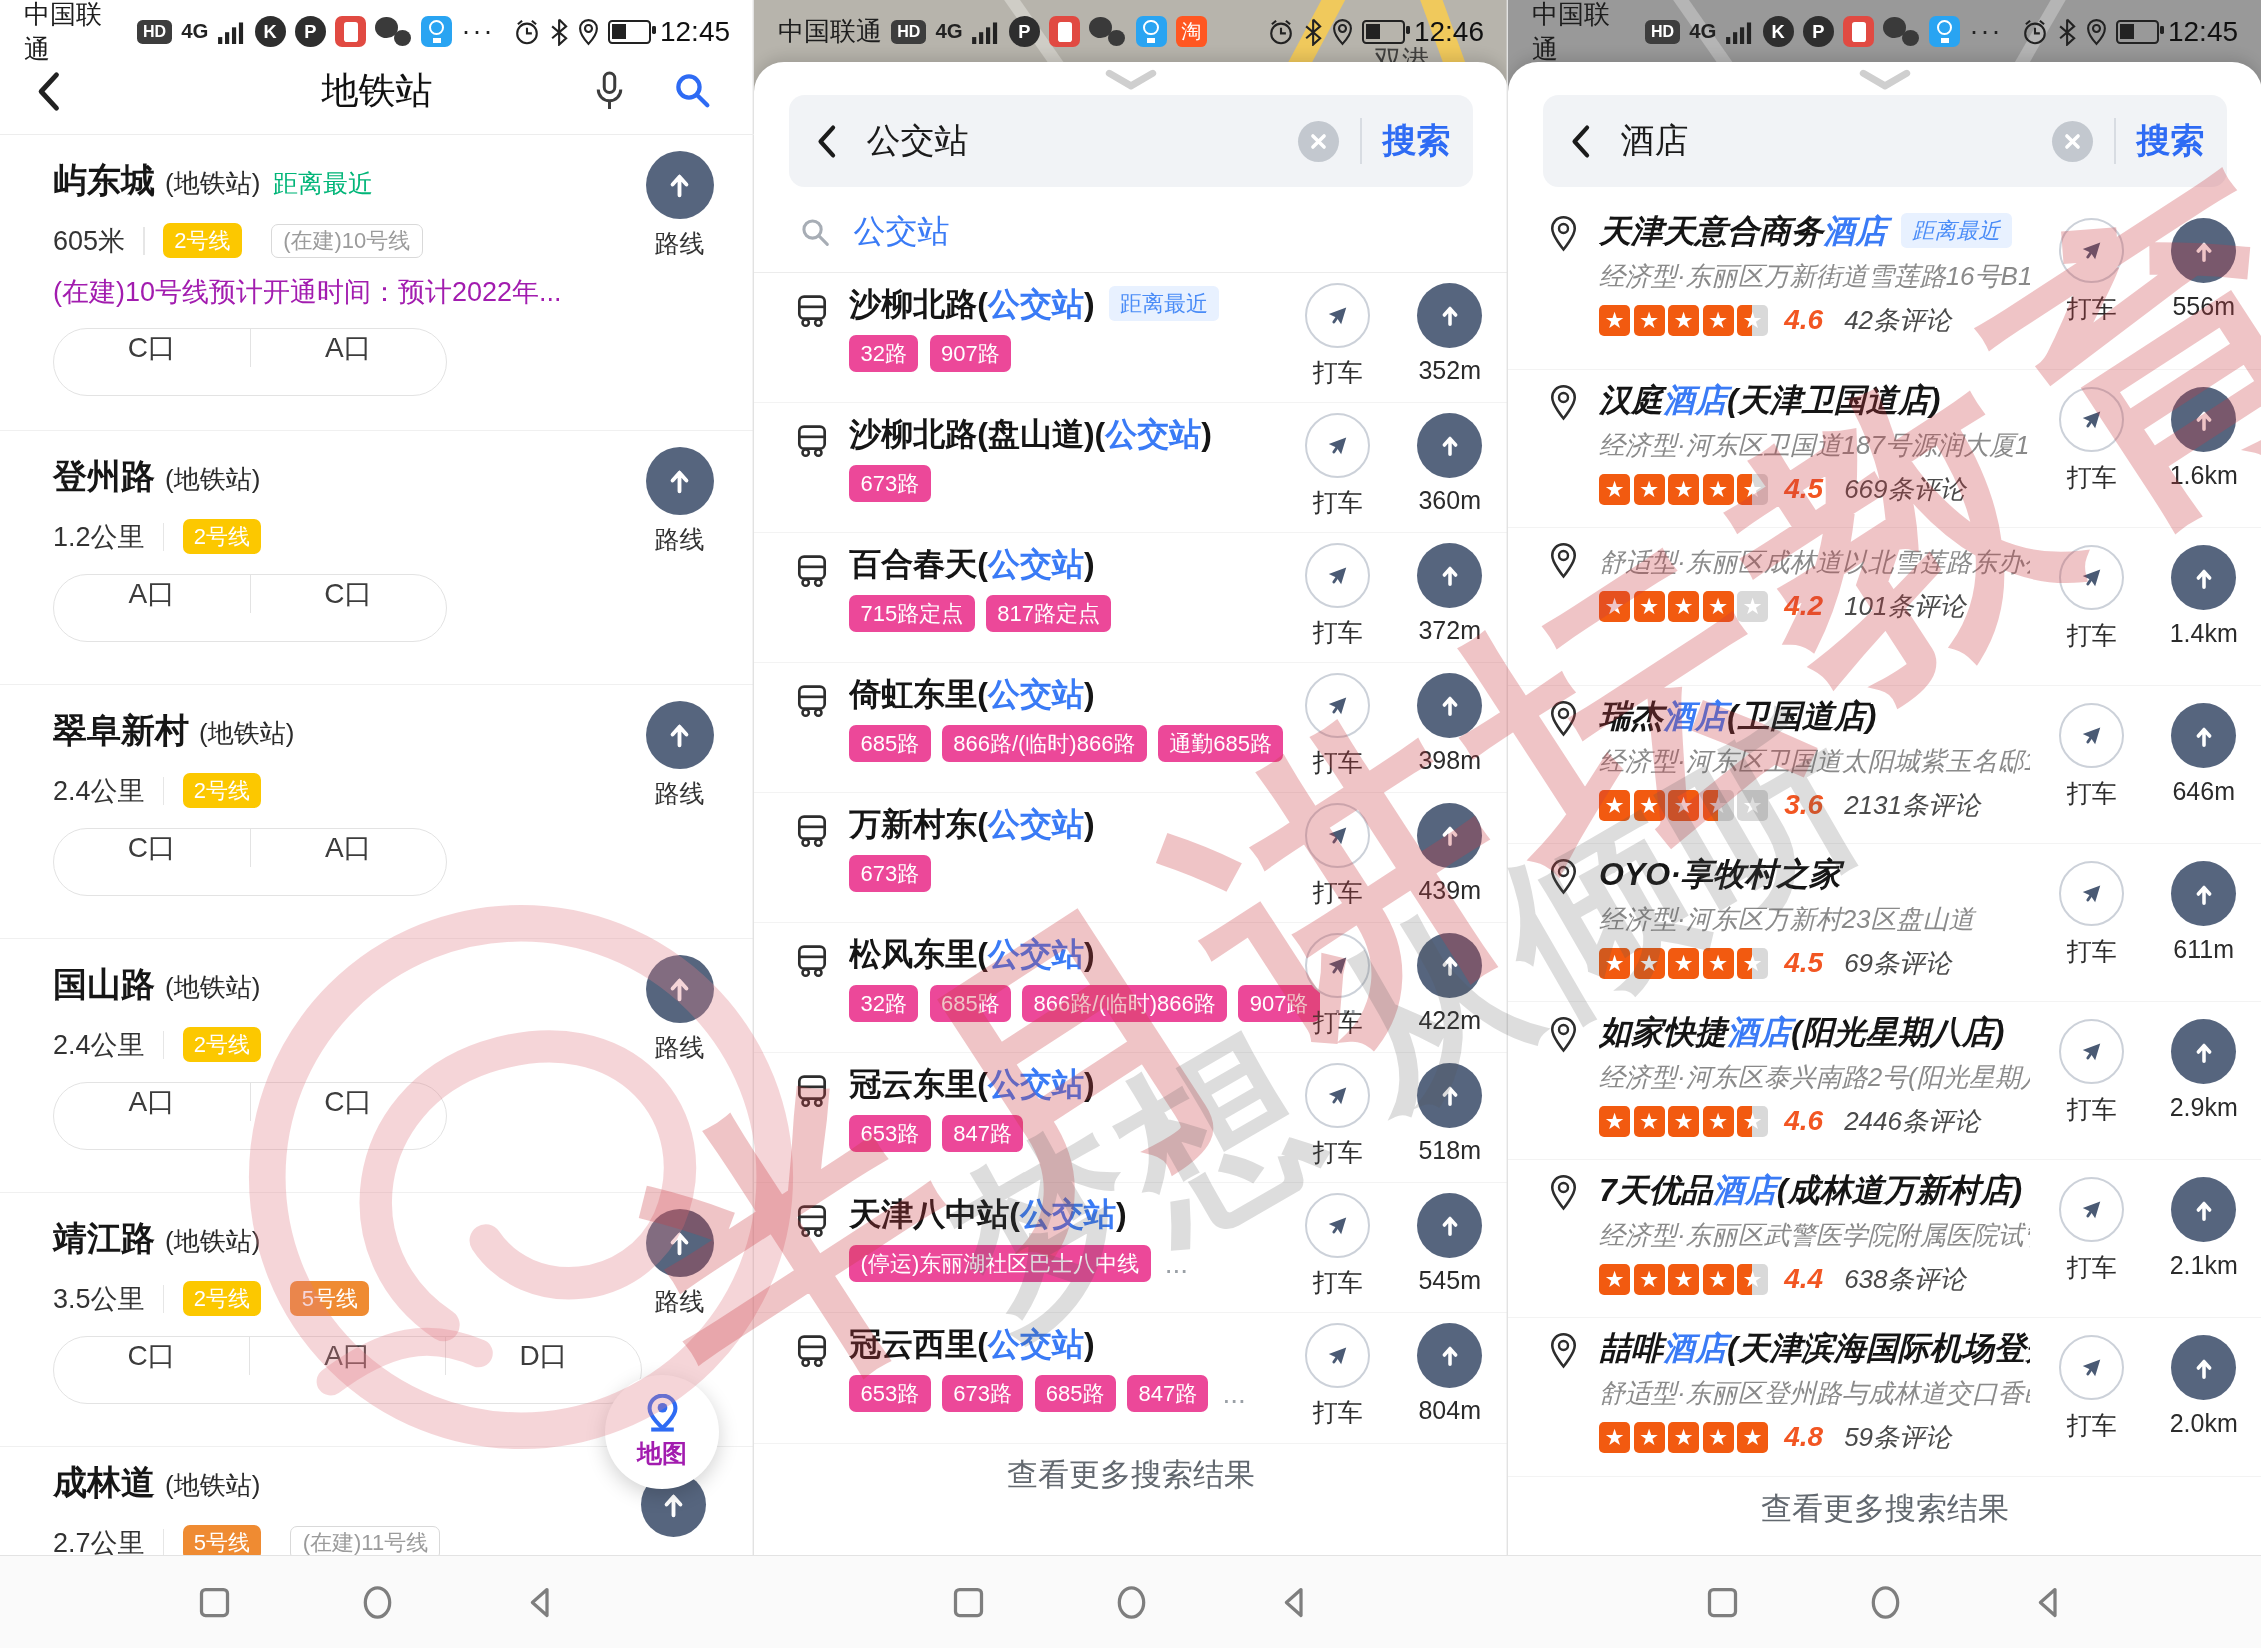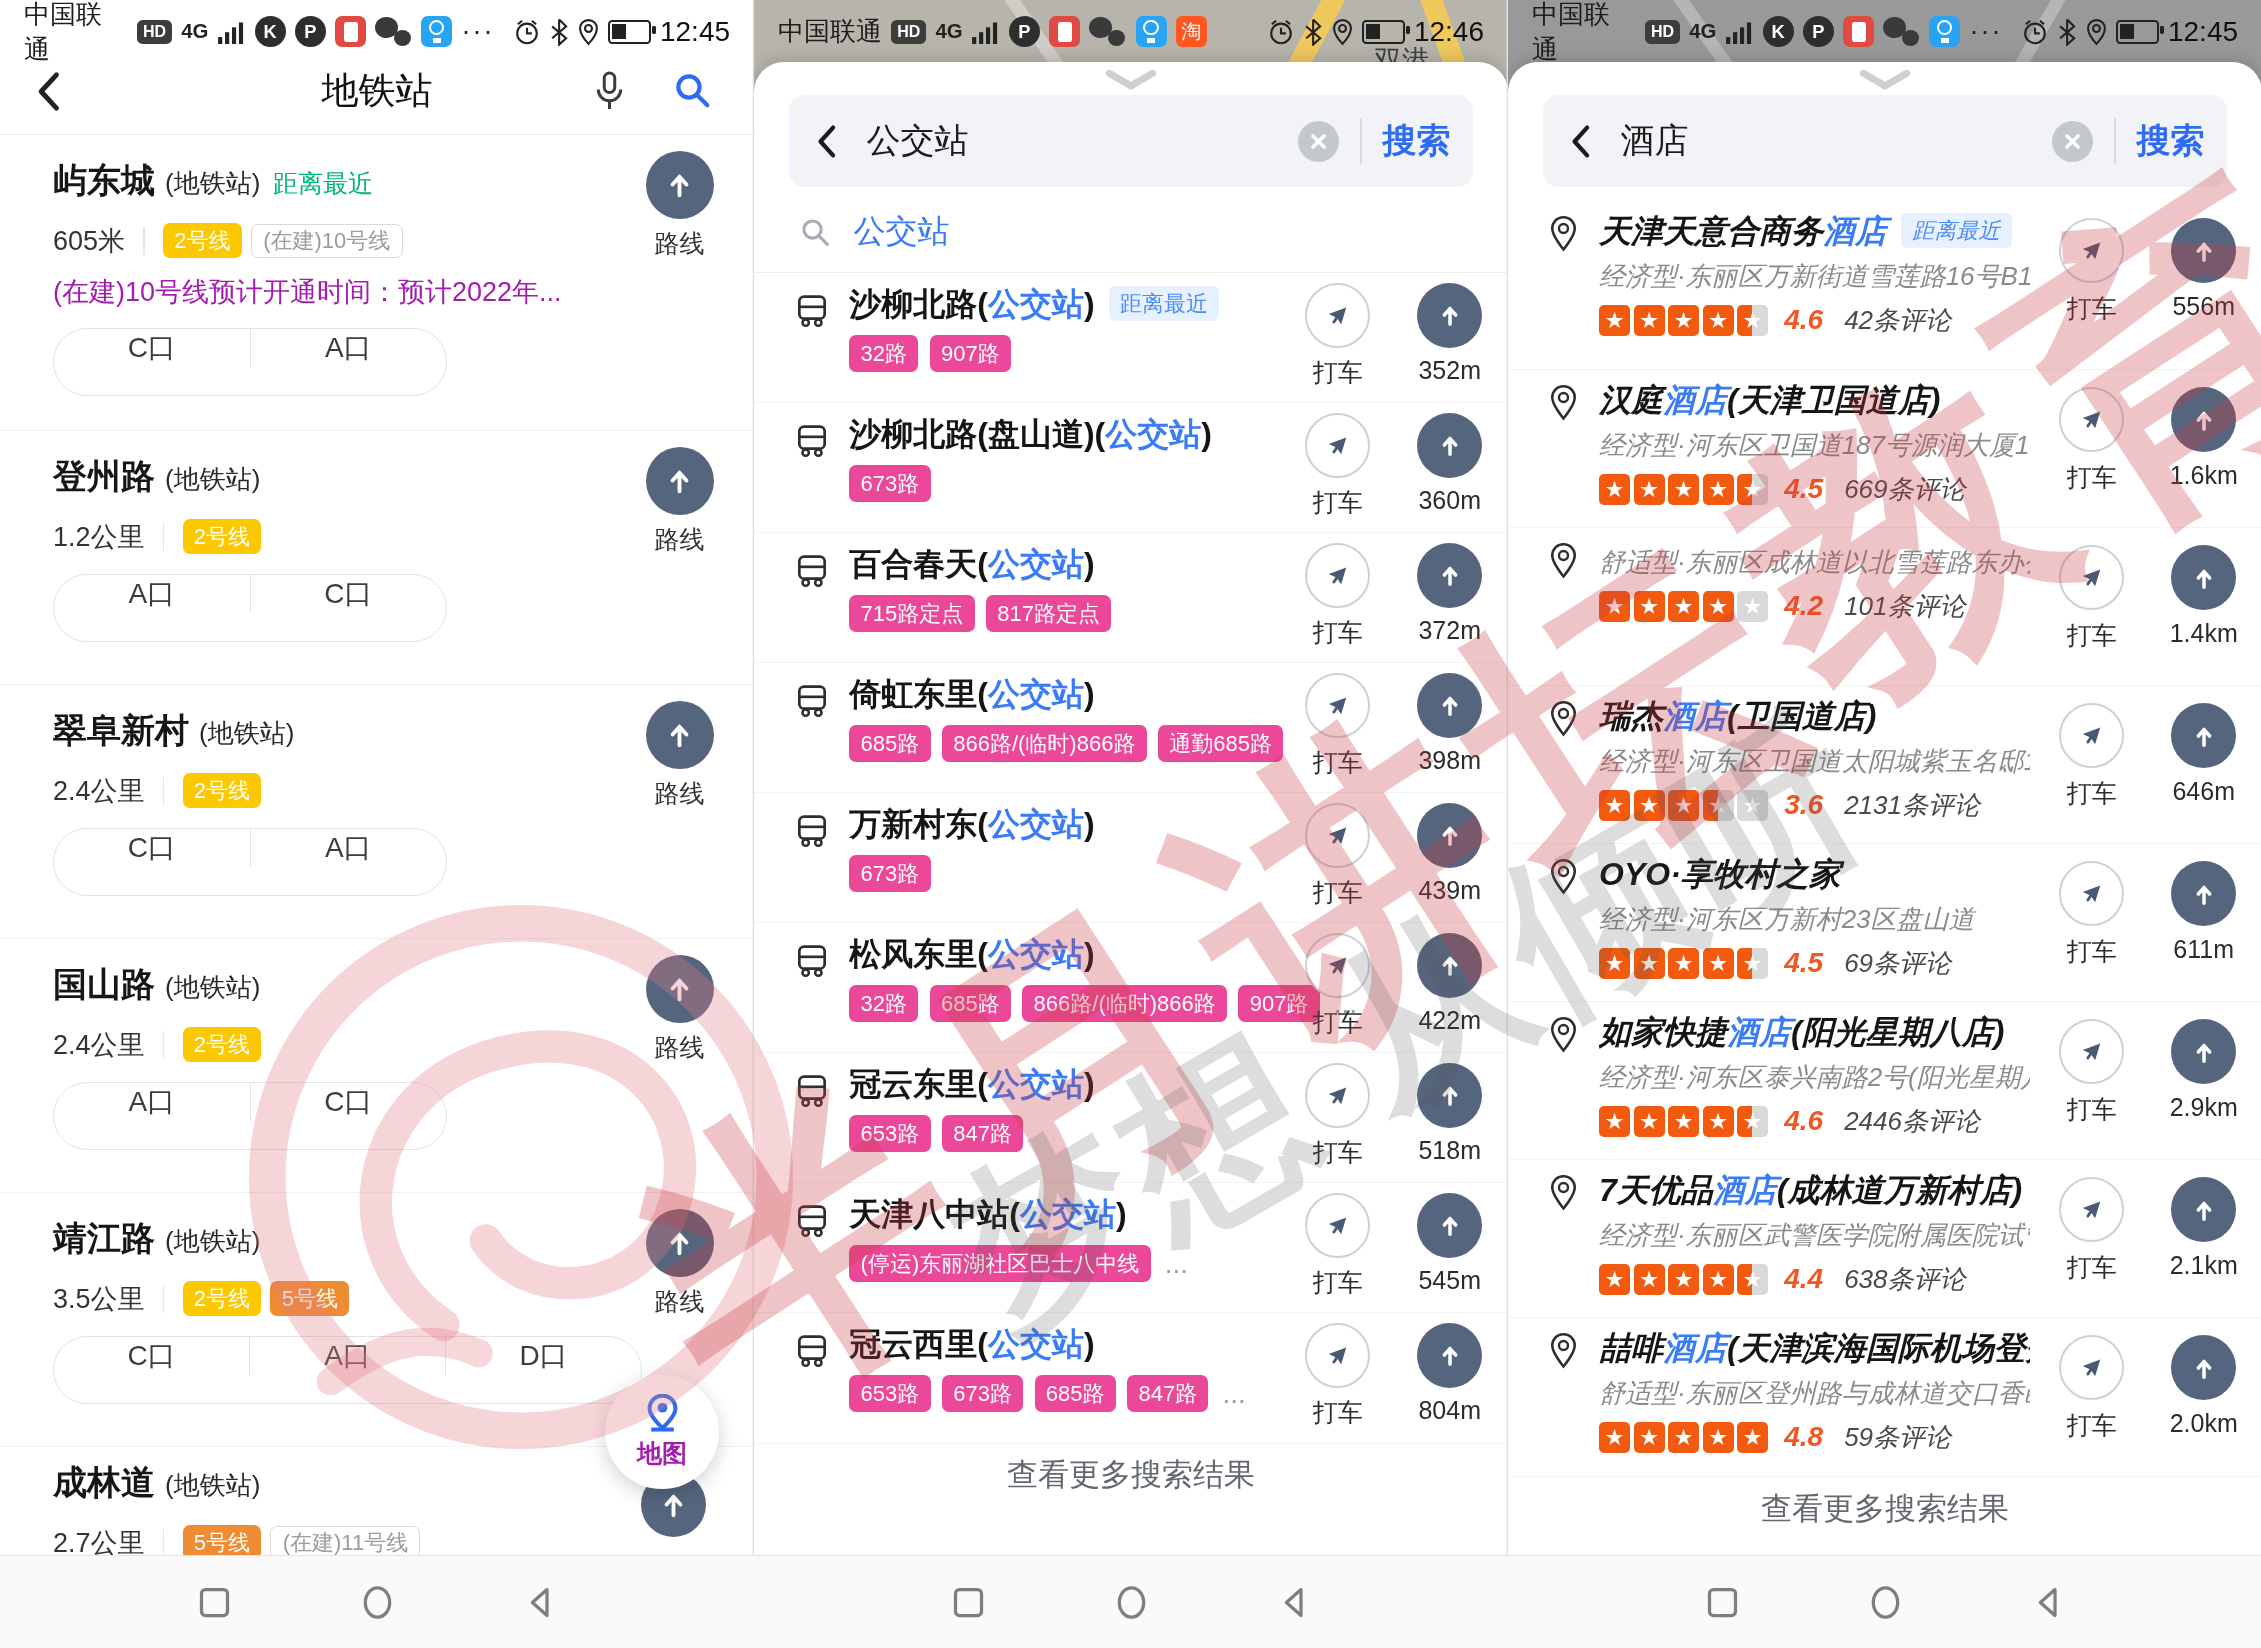--- a/index.html
+++ b/index.html
@@ -44,21 +44,21 @@
   .p1b{position:relative;padding:24px 42px 0 53px;box-sizing:border-box;border-bottom:1.4px solid #f0f0f0;}
   .p1b.first{height:296px;}
   .p1b.norm{height:254px;}
   .p1b.last{height:211px;border-bottom:none;padding-top:14px;}
   .st-title{font-size:34px;line-height:42px;color:#161616;font-weight:700;white-space:nowrap;}
   .st-suffix{font-size:26px;color:#2b2b2b;font-weight:400;margin-left:10px;}
   .st-near{font-size:25px;color:#00b578;font-weight:400;margin-left:12.7px;}
   .meta{margin-top:17px;height:39px;display:flex;align-items:center;}
   .meta-dist{font-size:27px;color:#333;}
   .meta-sep{width:1.4px;height:28px;background:#e6e6e6;margin:0 18.3px;}
-  .lb{height:35px;line-height:35px;border-radius:7px;padding:0 11.3px;font-size:22px;color:#fff;margin-right:9px;white-space:nowrap;}
+  .lb{height:35px;line-height:35px;border-radius:7px;padding:0 11.3px;font-size:22px;color:#fff;margin-right:29px;white-space:nowrap;}
   .lb.yellow{background:#fcc800;}
   .lb.orange{background:#ef8b32;}
   .lb.outline{background:#fff;color:#9b9b9b;border:1.4px solid #d9d9d9;line-height:32px;height:32px;}
   .st-note{margin-top:14px;font-size:27px;color:#a21caf;white-space:nowrap;overflow:hidden;}
   .exits{margin-top:18.3px;height:68px;border:1.4px solid #e3e3e3;border-radius:37px;display:flex;align-items:flex-start;box-sizing:border-box;}
   .exits.w2{width:394px;}
   .exits.w3{width:589px;}
   .exit{flex:1;display:flex;align-items:center;justify-content:center;font-size:28px;color:#3c3c3c;}
   .exit+.exit{border-left:1.4px solid #e3e3e3;}
   .rw{position:absolute;right:28px;top:15.5px;width:93px;text-align:center;}

